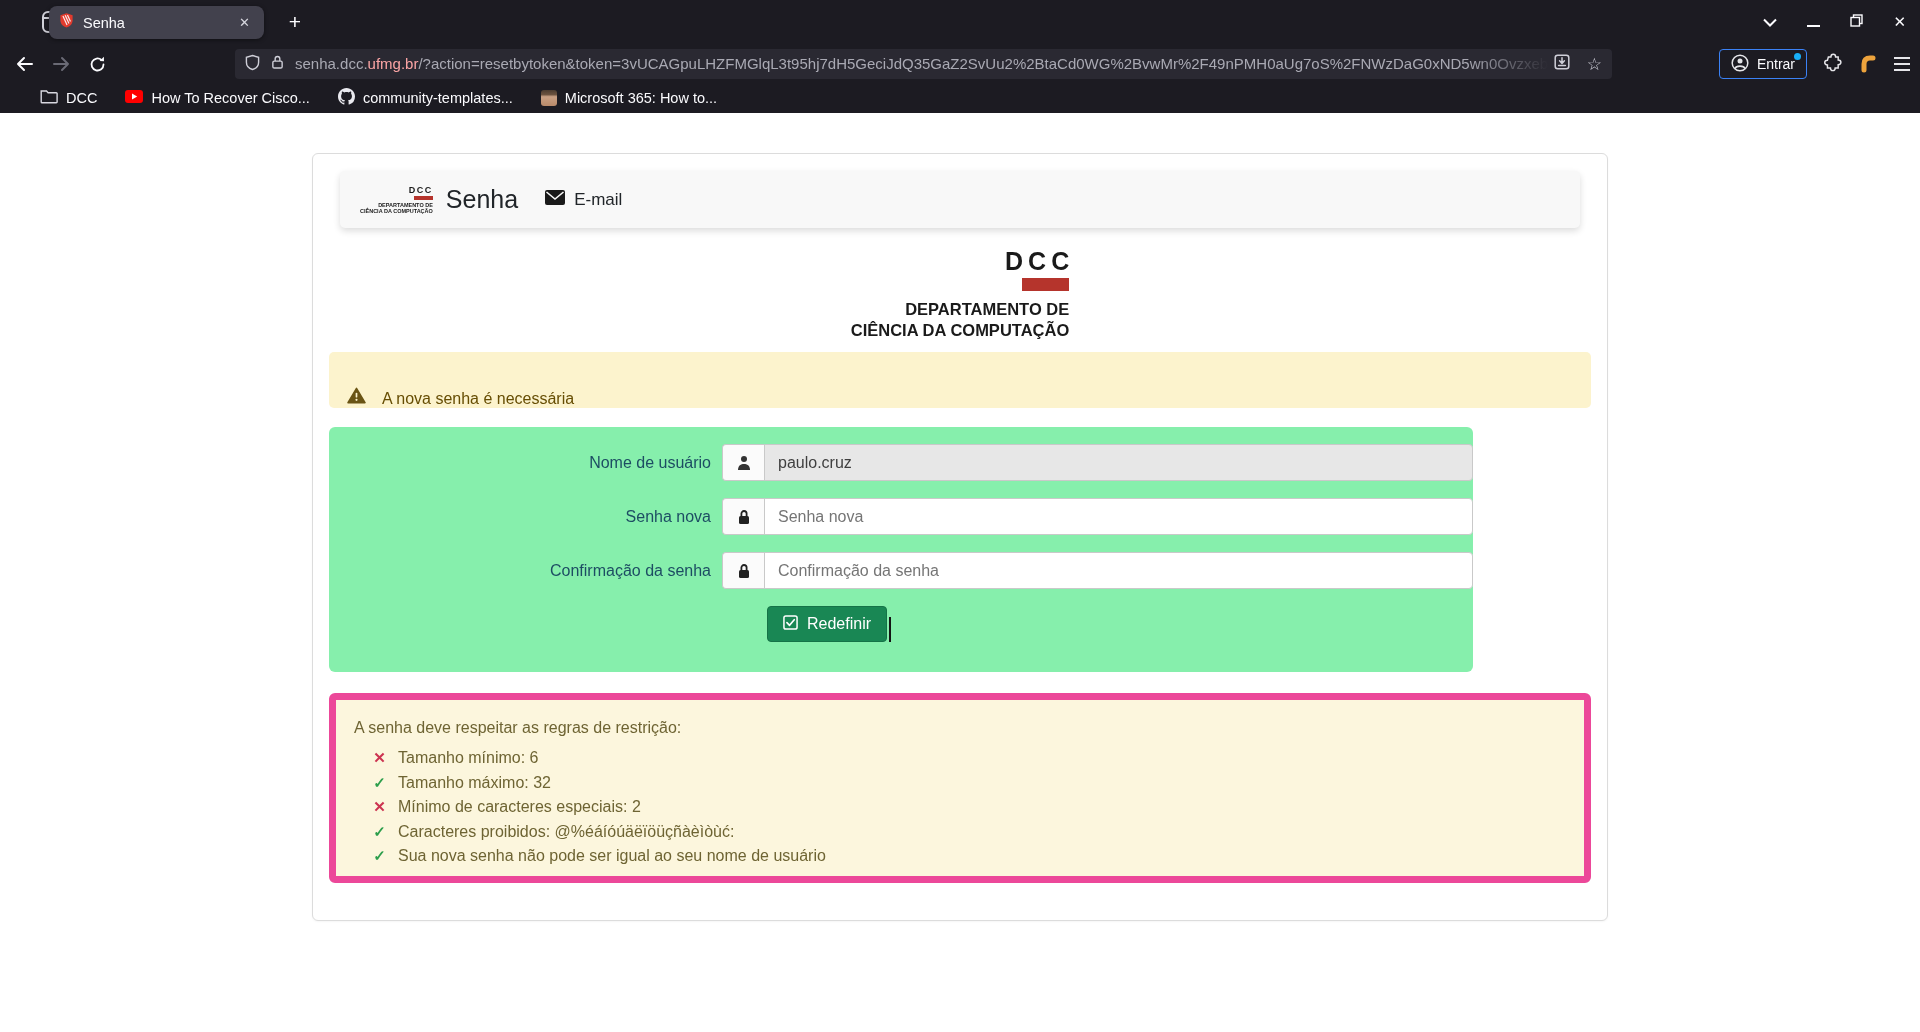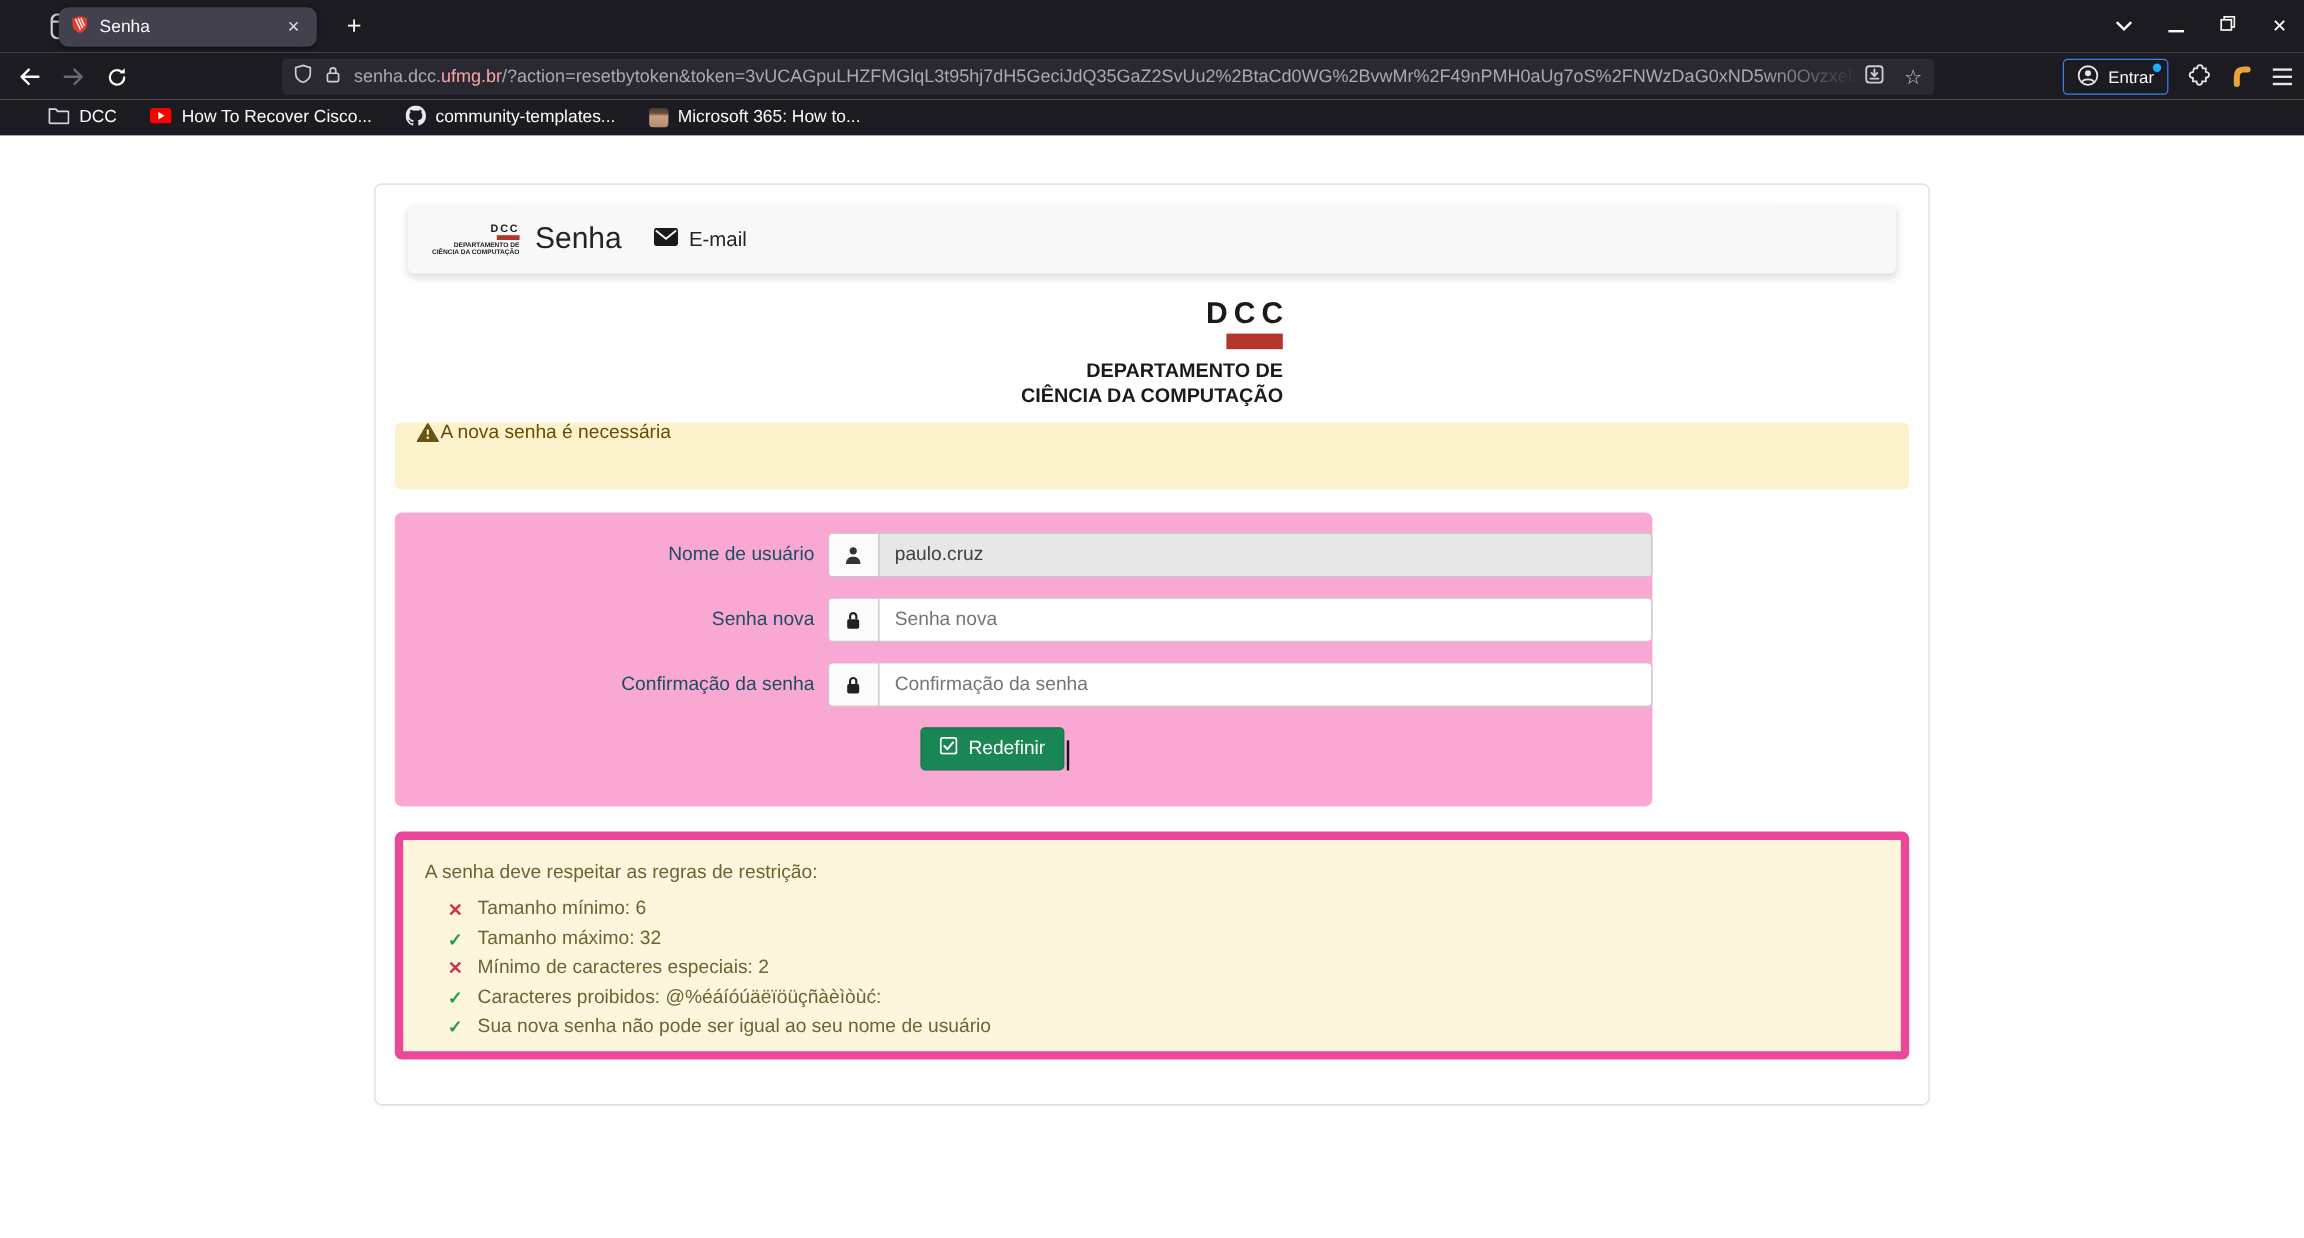--- a/index.html
+++ b/index.html
@@ -63,24 +63,24 @@
   .brand { font-size:25px; color:#212529; margin-right:27px; }
   .email-link { display:flex; align-items:center; gap:9px; font-size:17px; color:#212529; cursor:pointer; }
 
   .biglogo { position:absolute; top:93px; left:0; width:100%; text-align:center; }
   .biglogo-inner { display:inline-block; text-align:right; }
   .biglogo .t { font-size:25px; font-weight:bold; letter-spacing:5px; margin-right:-5px; color:#1a1a1a; }
   .biglogo .bar { width:47px; height:13px; background:#b5342c; margin:2px 0 8px auto; }
   .biglogo .l { font-size:16.5px; font-weight:bold; color:#1a1a1a; line-height:21px; }
 
   .alert { position:absolute; left:16px; top:198px; width:1262px; height:56px; background:#fcf3cd;
-           border-radius:5px; display:flex; align-items:flex-start; gap:1px; padding:0 18px;
+           border-radius:5px; display:flex; align-items:flex-end; gap:16px; padding:0 18px;
            color:#664d03; font-size:16px; }
 
-  .panel { position:absolute; left:16px; top:273px; width:1048px; height:245px; background:#f9a8d4;
+  .panel { position:absolute; left:16px; top:273px; width:1144px; height:245px; background:#86efac;
            border-radius:6px; }
   .frow { position:absolute; left:0; width:100%; display:flex; align-items:center; }
   .frow .lbl { width:412px; text-align:right; font-size:16px; color:#1d4d63; }
   .igroup { margin-left:11px; display:flex; width:810px; height:37px; }
   .addon { width:42px; background:#fbfbfb; border:1px solid #c9c9c9; border-right:none;
            border-radius:4px 0 0 4px; display:flex; align-items:center; justify-content:center; }
   .igroup input { flex:1; min-width:0; border:1px solid #c9c9c9; border-radius:0 4px 4px 0;
                   font-size:16px; padding:0 13px; outline:none; color:#333; background:#fff;
                   font-family:inherit; }
   .igroup input.disabled { background:#e7e7e7; color:#3f3f3f; }

